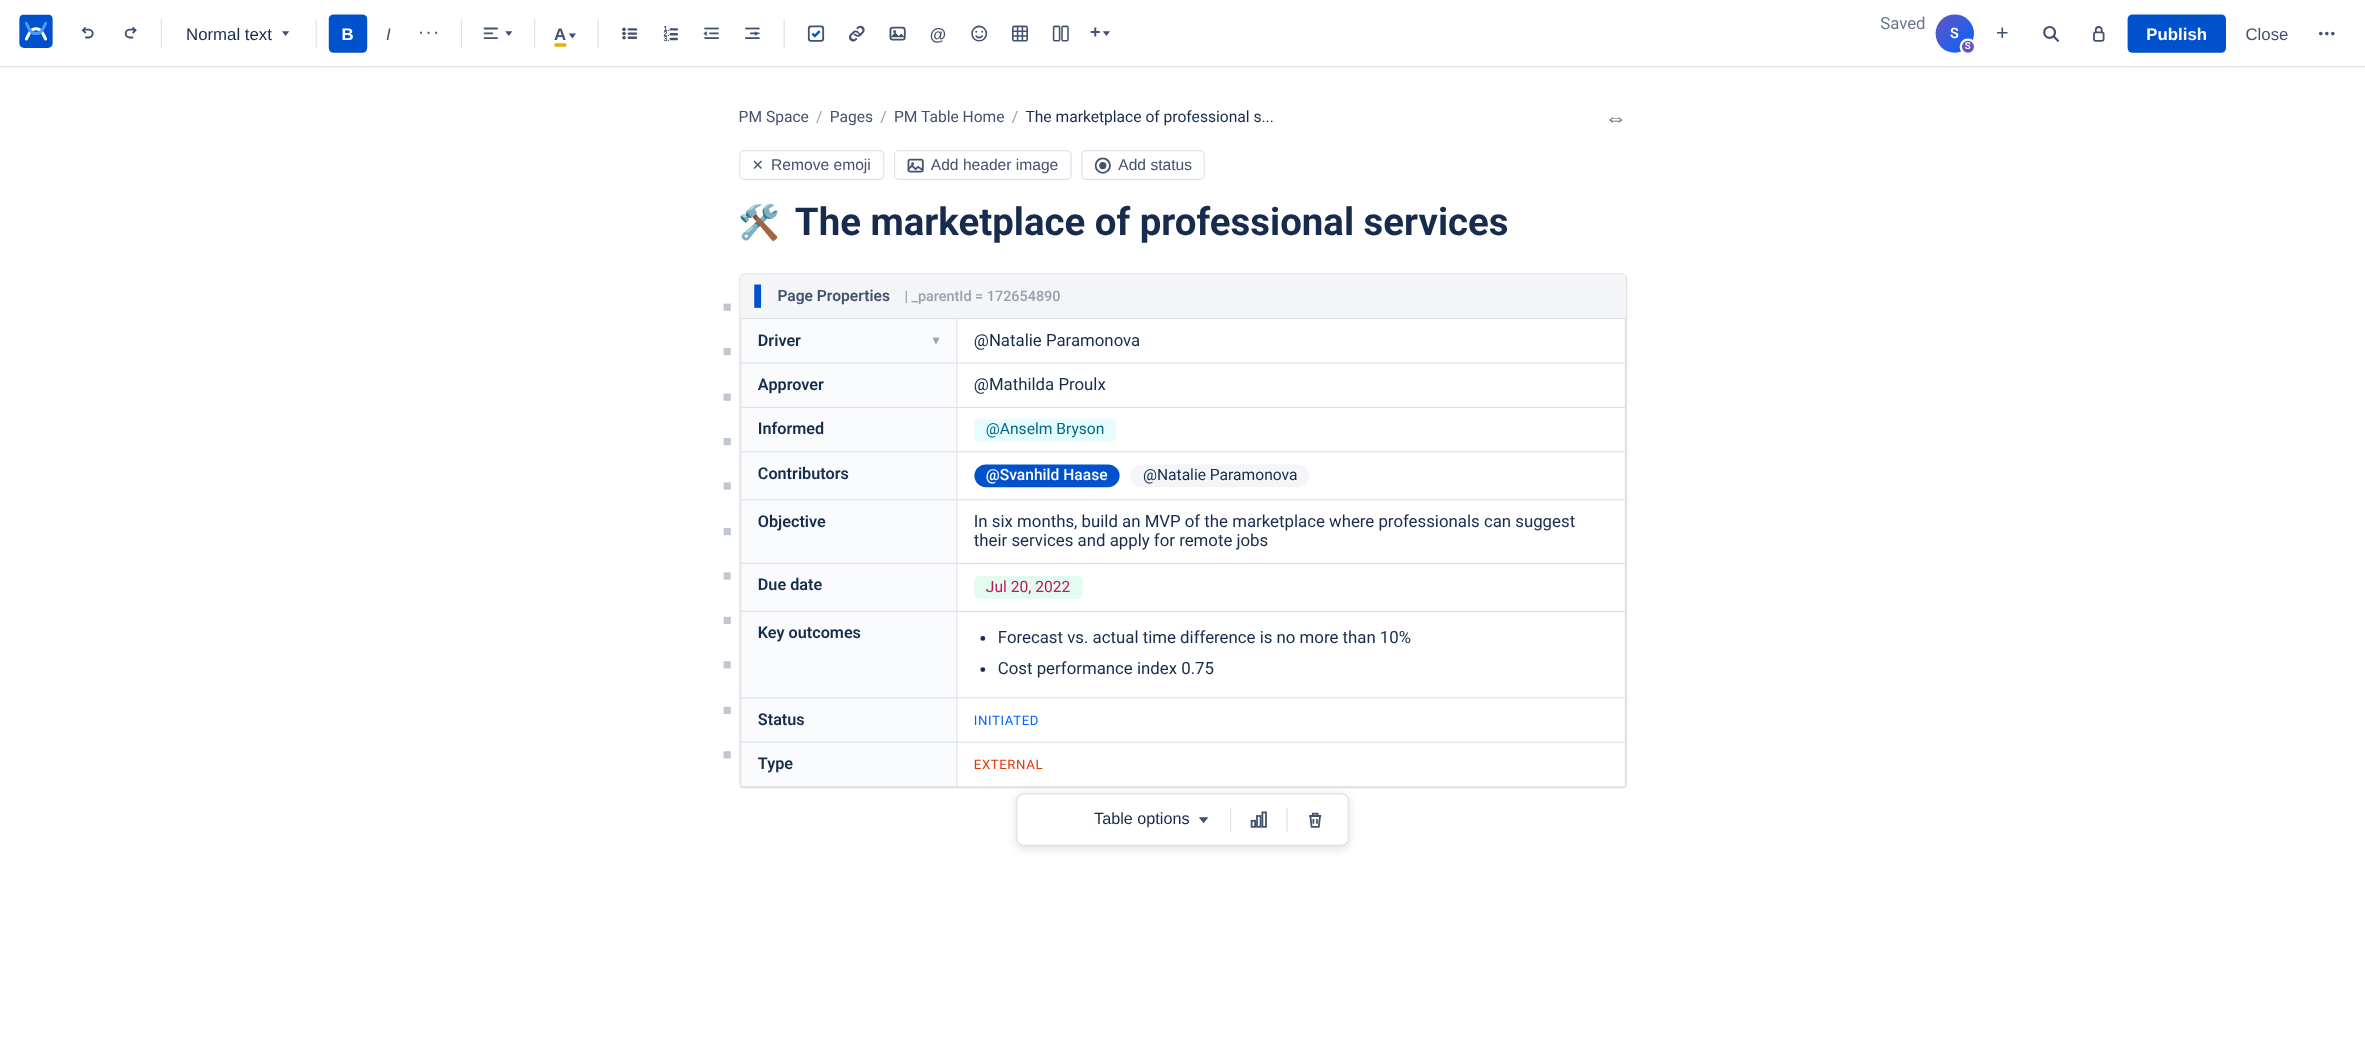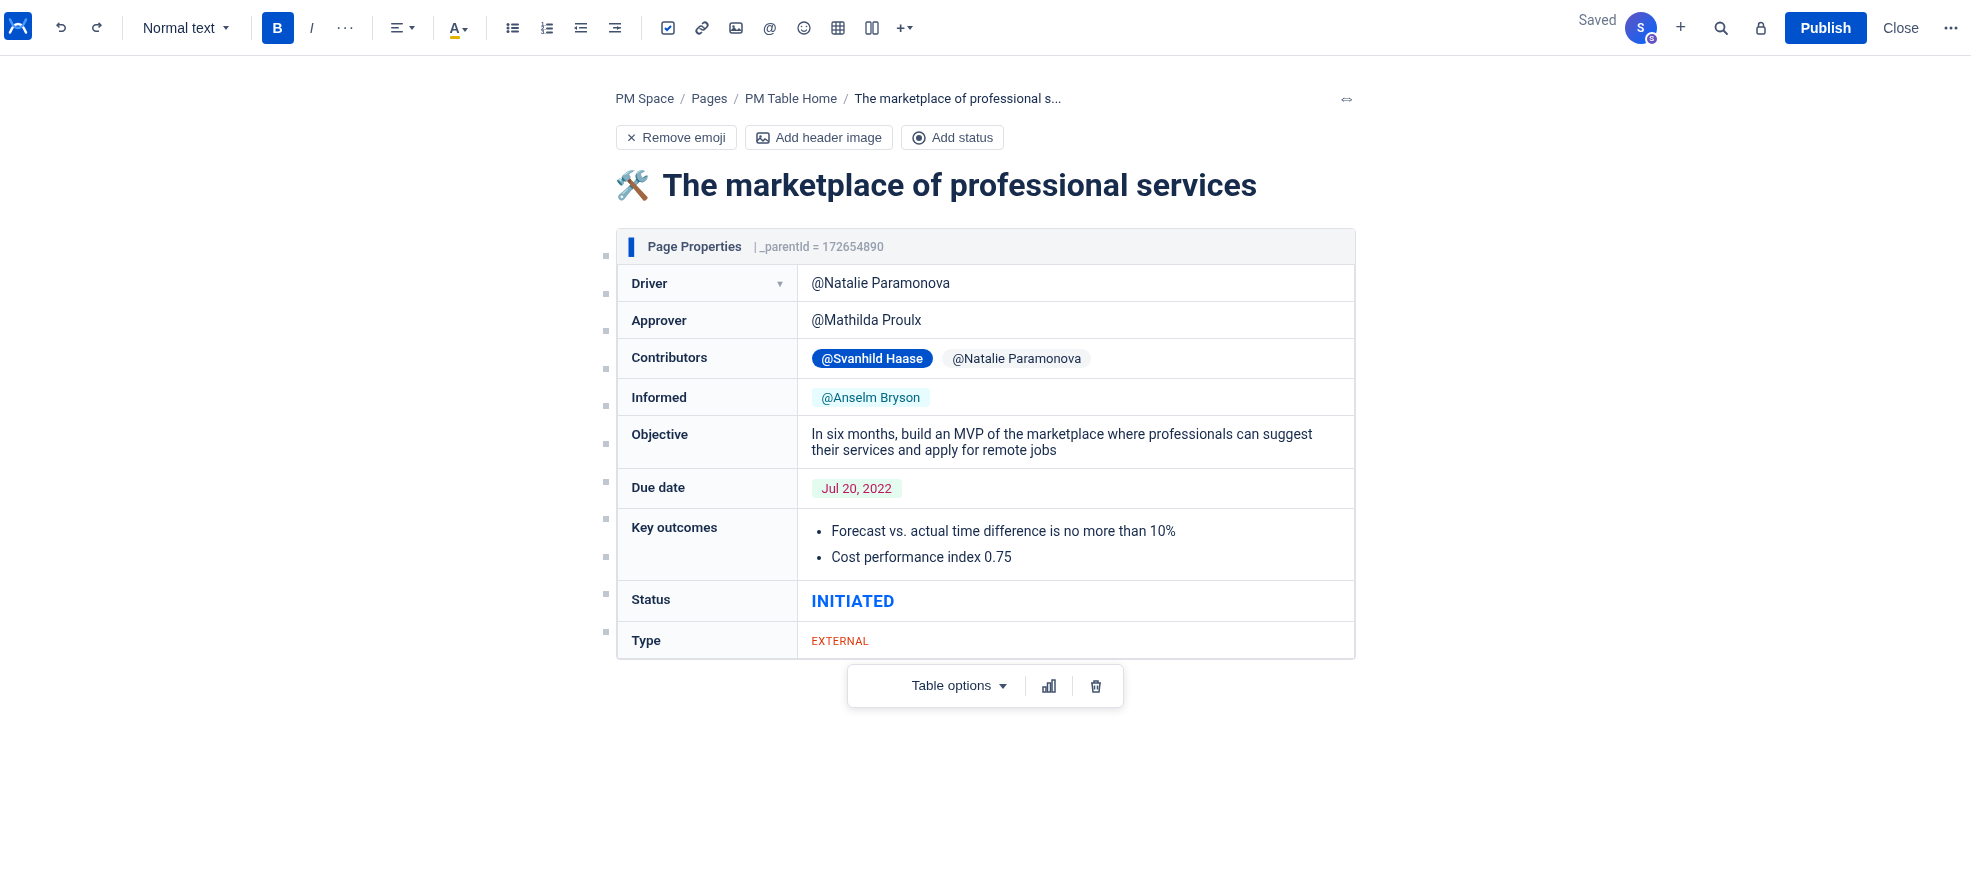--- a/index.html
+++ b/index.html
@@ -11,21 +11,21 @@
       color: #172b4d;
     }
 
     
     .toolbar {
       display: flex;
       align-items: center;
       background: #fff;
       border-bottom: 1px solid #dfe1e6;
       height: 56px;
-      padding: 0 4px;
+      padding: 0 16px;
       gap: 4px;
       position: sticky;
       top: 0;
       z-index: 100;
     }
     .toolbar-group {
       display: flex;
       align-items: center;
       gap: 2px;
     }
@@ -291,22 +291,22 @@
     }
     .date-chip {
       display: inline-block;
       background: #e3fcef;
       color: #be185d;
       padding: 2px 10px;
       border-radius: 4px;
       font-size: 13px;
     }
     .status-initiated {
-      font-size: 17px;
-      font-weight: 700;
+      font-size: 11px;
+      font-weight: 400;
       color: #0065ff;
       letter-spacing: 0.5px;
       text-transform: uppercase;
     }
     .status-external {
       font-size: 11px;
       font-weight: 400;
       color: #de350b;
       letter-spacing: 0.5px;
       text-transform: uppercase;
@@ -649,31 +649,31 @@
             </td>
             <td>@Natalie Paramonova</td>
           </tr>
 
           <tr>
             <td>Approver</td>
             <td>@Mathilda Proulx</td>
           </tr>
 
           <tr>
+            <td>Informed</td>
+            <td>
+              <span class="tag-informed">@Anselm Bryson</span>
+            </td>
+          </tr>
+
+          <tr>
             <td>Contributors</td>
             <td>
               <span class="tag-blue">@Svanhild Haase</span>
               <span class="tag-plain">@Natalie Paramonova</span>
-            </td>
-          </tr>
-
-          <tr>
-            <td>Informed</td>
-            <td>
-              <span class="tag-informed">@Anselm Bryson</span>
             </td>
           </tr>
 
           <tr>
             <td>Objective</td>
             <td>In six months, build an MVP of the marketplace where professionals can suggest their services and apply for remote jobs</td>
           </tr>
 
           <tr>
             <td>Due date</td>

